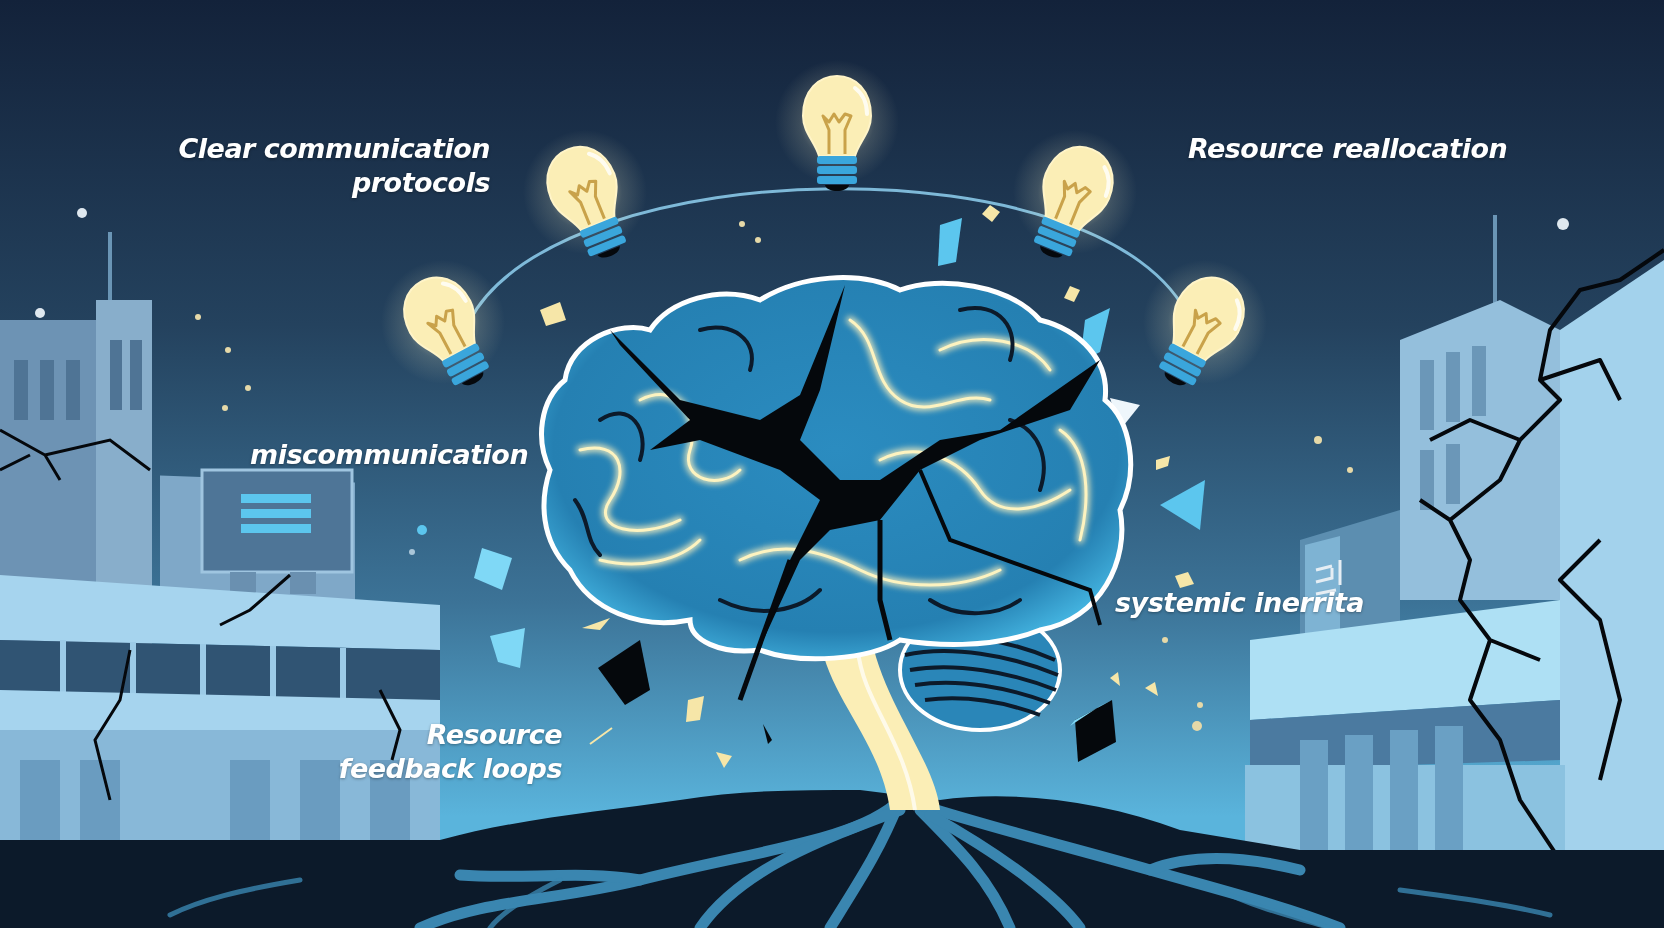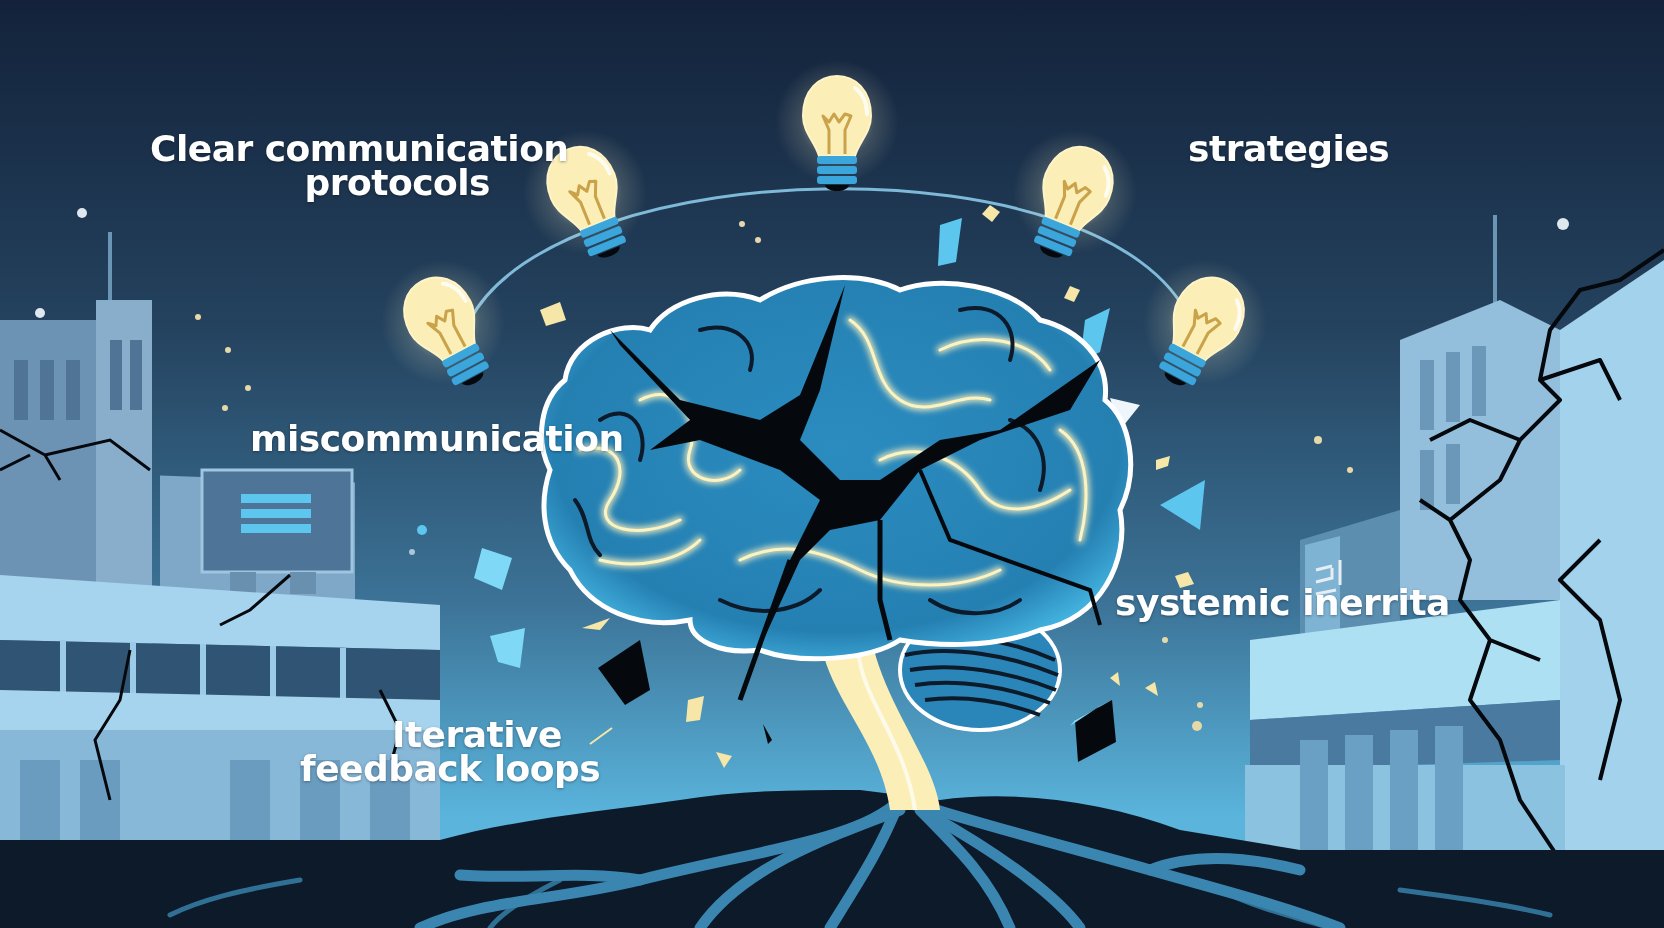--- a/index.html
+++ b/index.html
@@ -2,23 +2,24 @@
 <html><head>
 <meta charset="utf-8">
 <style>
   html, body { margin:0; padding:0; }
   body { width:1664px; height:928px; overflow:hidden; background:#16283a; }
   .scene { position:relative; width:1664px; height:928px; overflow:hidden; }
   .scene svg { position:absolute; left:0; top:0; }
   .label {
     position:absolute; color:#ffffff;
     font-family:"DejaVu Sans", sans-serif; font-weight:bold;
-    font-size:36px; line-height:34px; letter-spacing:-0.5px;
+    font-size:27px; line-height:34px; letter-spacing:-0.5px;
     text-shadow:0 1px 3px rgba(0,0,0,0.35);
     white-space:nowrap;
+    font-style:italic;
   }
   .label.right { text-align:right; }
   .label span { display:block; }
 </style>
 </head>
 <body>
 
 <div class="scene">
   <svg width="1664" height="928" viewBox="0 0 1664 928">
     <defs>
@@ -260,25 +261,25 @@
           <use href="#bulb"></use>
         </g>
     </g>
   </svg>
 
   <div class="label right" style="left:150px; top:132px; width:340px;">
     <span>Clear communication</span>
     <span>protocols</span>
   </div>
   <div class="label" style="left:1188px; top:132px;">
-    <span>strategies</span>
-  </div>
-  <div class="label" style="left:250px; top:422px;">
+    <span>Resource reallocation</span>
+  </div>
+  <div class="label" style="left:250px; top:438px;">
     <span>miscommunication</span>
   </div>
   <div class="label" style="left:1115px; top:586px;">
     <span>systemic inerrita</span>
   </div>
   <div class="label right" style="left:300px; top:718px; width:262px;">
-    <span>Iterative</span>
+    <span>Resource</span>
     <span>feedback loops</span>
   </div>
 </div>
 
 </body></html>

